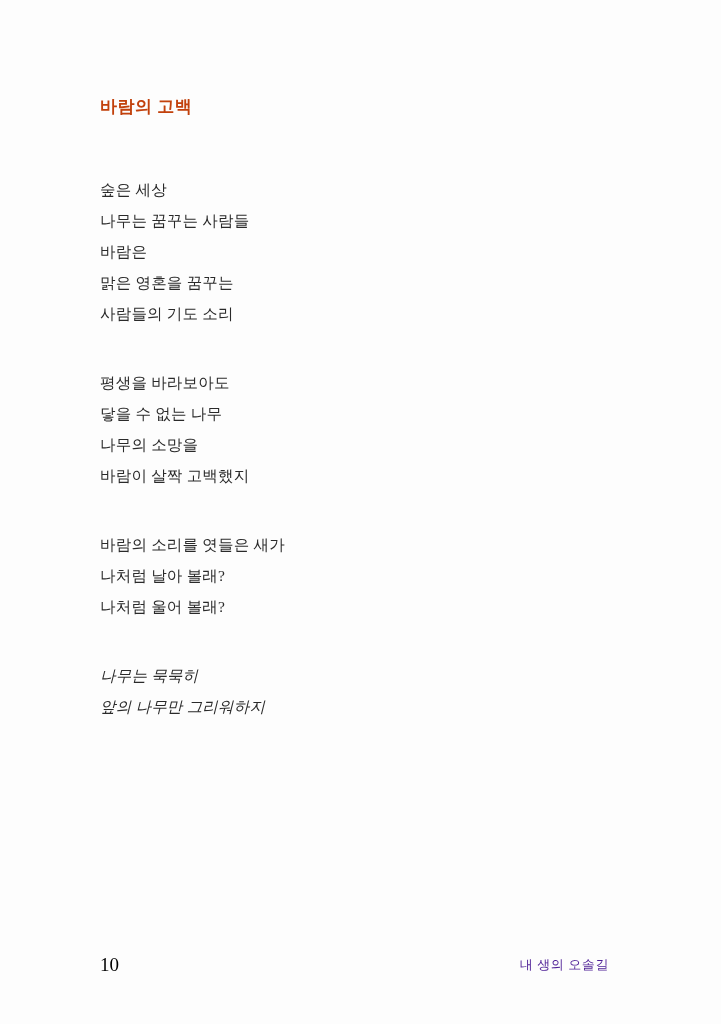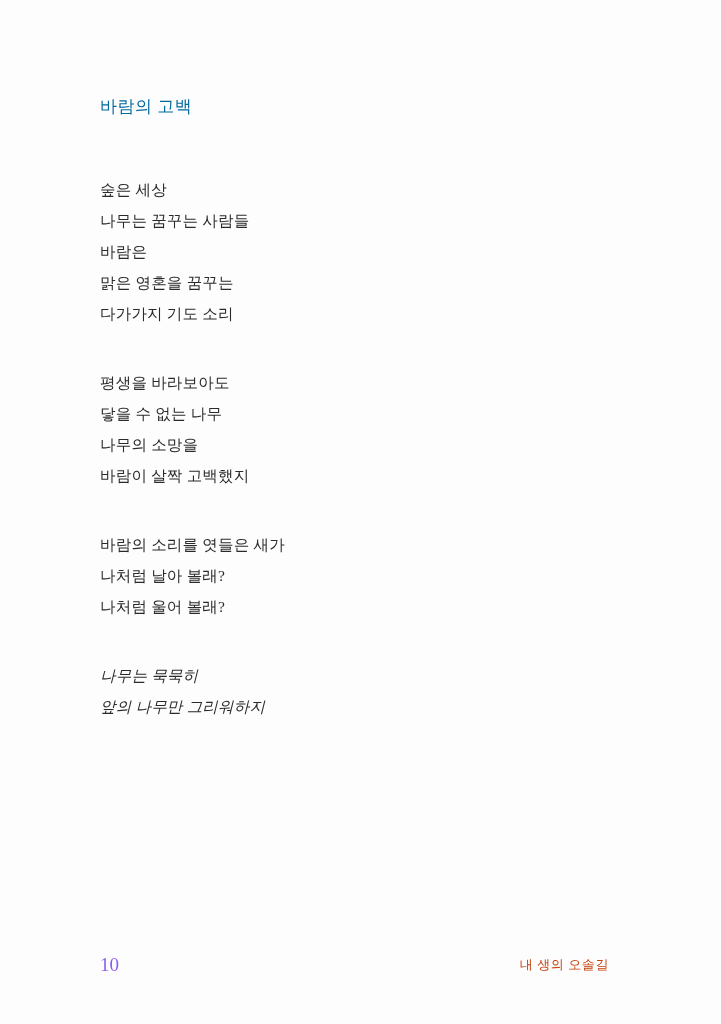--- a/index.html
+++ b/index.html
@@ -24,23 +24,23 @@
 
   .content {
     position: absolute;
     left: 100px;
     top: 95px;
     right: 90px;
   }
 
   .poem-title {
     font-size: 17px;
-    font-weight: normal;
+    font-weight: bold;
     letter-spacing: 0.5px;
-    color: #0369a1;
+    color: #c2410c;
     margin: 0;
     line-height: 1.4;
   }
 
   .stanzas {
     margin-top: 55px;
   }
 
   .stanza {
     margin: 0 0 38px 0;
@@ -65,51 +65,51 @@
     right: 90px;
     bottom: 48px;
     height: 24px;
   }
 
   .page-number {
     position: absolute;
     left: 0;
     bottom: 0;
     font-size: 19px;
-    color: #8b5cf6;
+    color: #000000;
     font-family: "Liberation Serif", "DejaVu Serif", serif;
   }
 
   .book-title {
     position: absolute;
     right: 22px;
     bottom: 2px;
     font-size: 13px;
-    color: #c2410c;
+    color: #4c1d95;
     letter-spacing: 0.6px;
     margin-left: 7px;
   }
 </style>
 </head>
 <body>
 
 <div class="page">
 
   <div class="content">
 
     <h1 class="poem-title">바람의 고백</h1>
 
     <div class="stanzas">
 
       <div class="stanza">
         <div class="line">숲은 세상</div>
         <div class="line">나무는 꿈꾸는 사람들</div>
         <div class="line">바람은</div>
         <div class="line">맑은 영혼을 꿈꾸는</div>
-        <div class="line">다가가지 기도 소리</div>
+        <div class="line">사람들의 기도 소리</div>
       </div>
 
       <div class="stanza">
         <div class="line">평생을 바라보아도</div>
         <div class="line">닿을 수 없는 나무</div>
         <div class="line">나무의 소망을</div>
         <div class="line">바람이 살짝 고백했지</div>
       </div>
 
       <div class="stanza">

